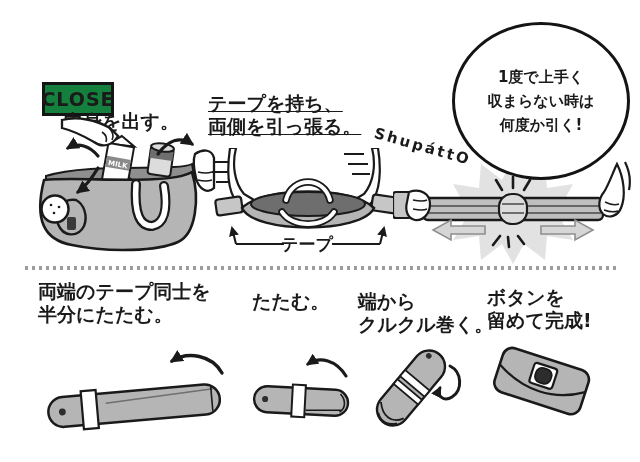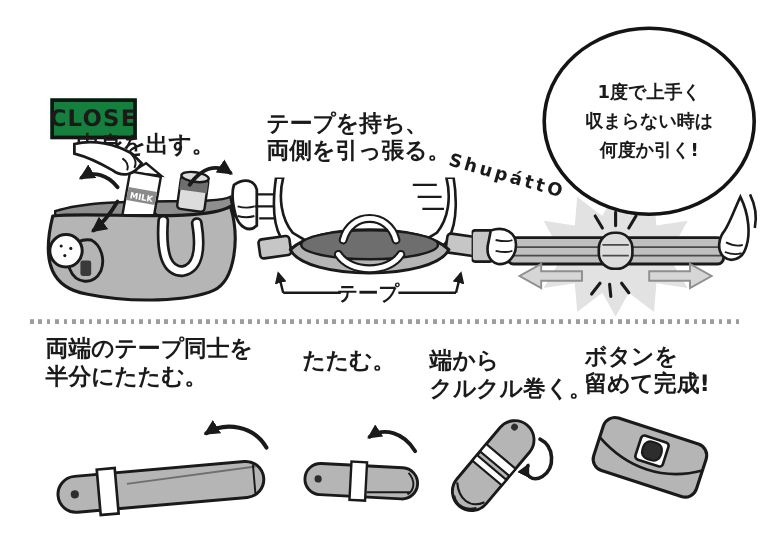--- a/index.html
+++ b/index.html
@@ -36,21 +36,21 @@
 <div id="stage">
 
   <div class="close-box">
     <span>CLOSE</span>
   </div>
 
   <div class="txt" style="left:64px;top:110px;">
     <div>中身を出す。</div>
   </div>
 
-  <div class="txt" style="left:222px;top:92px;">
+  <div class="txt" style="left:208px;top:92px;text-decoration:underline;">
     <div>テープを持ち、</div>
     <div>両側を引っ張る。</div>
   </div>
 
   <div class="brand">ShupáttO</div>
 
   <div class="bubble">
     <div>1度で上手く</div>
     <div>収まらない時は</div>
     <div>何度か引く!</div>

